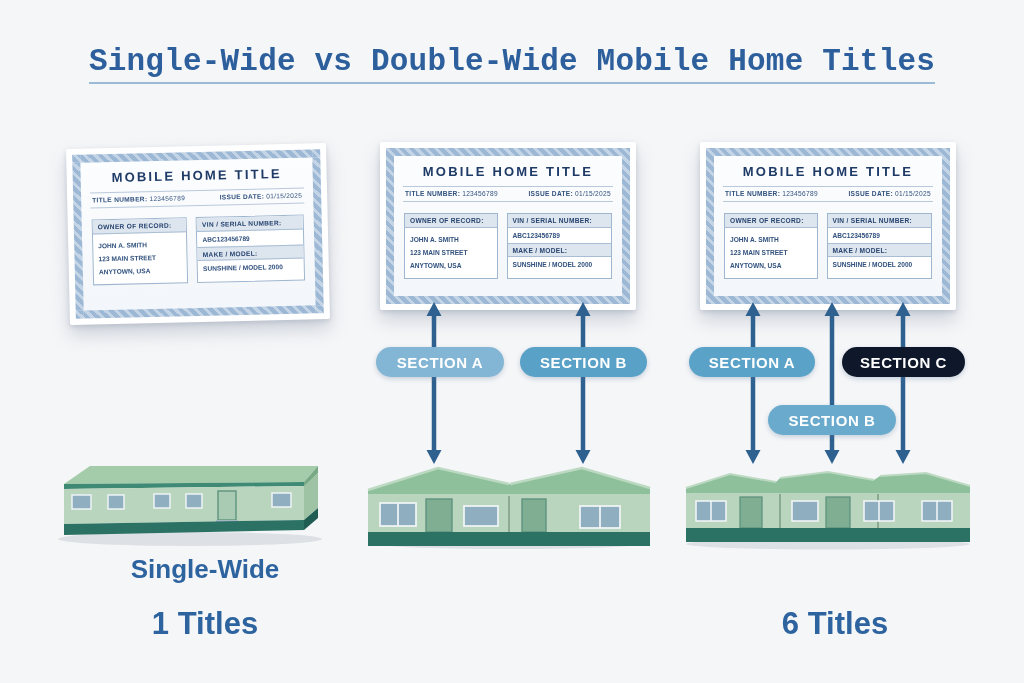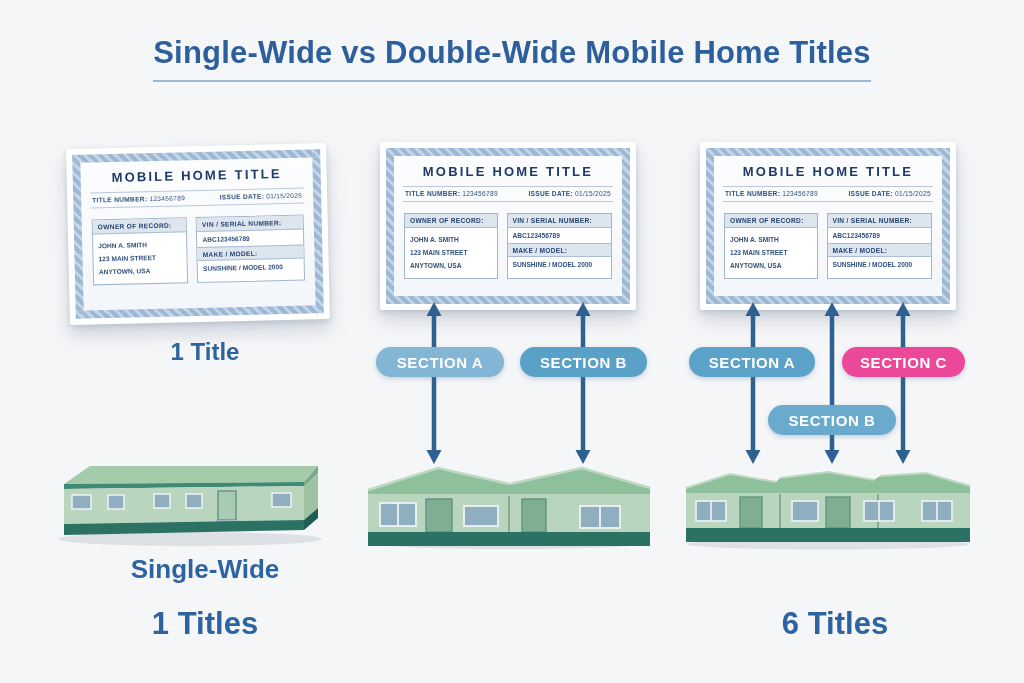--- a/index.html
+++ b/index.html
@@ -5,23 +5,23 @@
   html,body{margin:0;padding:0;}
   .canvas{
     position:relative; width:1024px; height:683px;
     background:#f5f6f8; overflow:hidden;
     font-family:"Liberation Sans", sans-serif;
   }
 
   
   .main-title-wrap{position:absolute; top:26px; left:0; width:100%; text-align:center;}
   .main-title{
-    display:inline-block; margin:9px; font-size:31px; font-weight:700;
+    display:inline-block; margin:18px; font-size:31px; font-weight:700;
     color:#2d5f9c; letter-spacing:.2px;
-    border-bottom:2px solid #9bbad8; padding-bottom:9px;
+    border-bottom:2px solid #9bbad8; padding-bottom:3px;font-family:Liberation Mono, monospace;
   }
 
   
   .doc{
     position:absolute; background:#ffffff; padding:6px; border-radius:2px;
     box-shadow:0 10px 18px rgba(100,115,140,.28), 0 2px 5px rgba(100,115,140,.22);
     box-sizing:border-box;
   }
   .doc1{left:68px;  top:146px; width:260px; height:176px; transform:rotate(-1.3deg);}
   .doc2{left:380px; top:142px; width:256px; height:168px;}
@@ -56,21 +56,21 @@
   
   .pill{
     position:absolute; height:30px; border-radius:16px; z-index:3;
     display:flex; align-items:center; justify-content:center;
     color:#ffffff; font-weight:700; font-size:15px; letter-spacing:.6px;
     box-shadow:0 2px 5px rgba(90,120,150,.3);
   }
   .pill-2a{left:376px; top:347px; width:128px; background:#83b5d4;}
   .pill-2b{left:520px; top:347px; width:127px; background:#59a1c7;}
   .pill-3a{left:689px; top:347px; width:126px; background:#5aa2c8;}
-  .pill-3c{left:842px; top:347px; width:123px; background:#ec4899;}
+  .pill-3c{left:842px; top:347px; width:123px; background:#0f172a;}
   .pill-3b{left:768px; top:405px; width:128px; background:#6aabcd;}
 
   .one-title{
     position:absolute; left:55px; top:338px; width:300px; text-align:center;
     font-size:24px; font-weight:700; color:#2d639e;
   }
   .col-name, .col-count{
     position:absolute; width:300px; text-align:center;
     font-weight:700; color:#2d639e;
   }
@@ -167,21 +167,20 @@
         <div class="vin-box">
           <div class="box-header">VIN / SERIAL NUMBER:</div>
           <div class="box-value">ABC123456789</div>
           <div class="box-header mid">MAKE / MODEL:</div>
           <div class="box-value">SUNSHINE / MODEL 2000</div>
         </div>
       </div>
     </div>
   </div>
 
-  <div class="one-title">1 Title</div>
 
   <svg class="arrow a2-1" viewBox="0 0 20 162">
       <line x1="10" y1="11" x2="10" y2="151" stroke="#2e6190" stroke-width="4.5"></line>
       <polygon points="10,0 2.5,14 17.5,14" fill="#2e6190"></polygon>
       <polygon points="10,162 2.5,148 17.5,148" fill="#2e6190"></polygon>
     </svg>
   <svg class="arrow a2-2" viewBox="0 0 20 162">
       <line x1="10" y1="11" x2="10" y2="151" stroke="#2e6190" stroke-width="4.5"></line>
       <polygon points="10,0 2.5,14 17.5,14" fill="#2e6190"></polygon>
       <polygon points="10,162 2.5,148 17.5,148" fill="#2e6190"></polygon>

